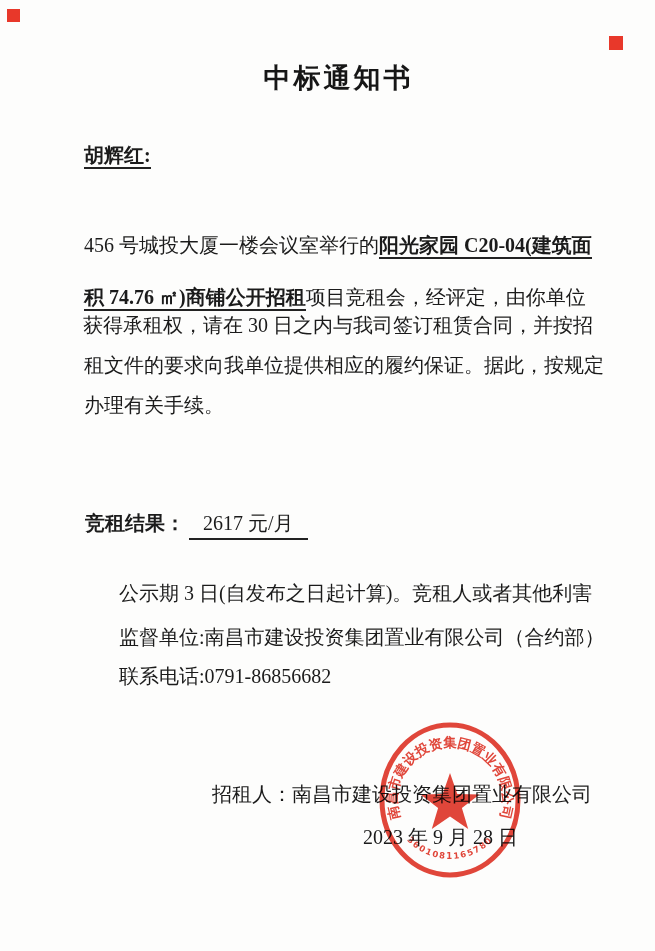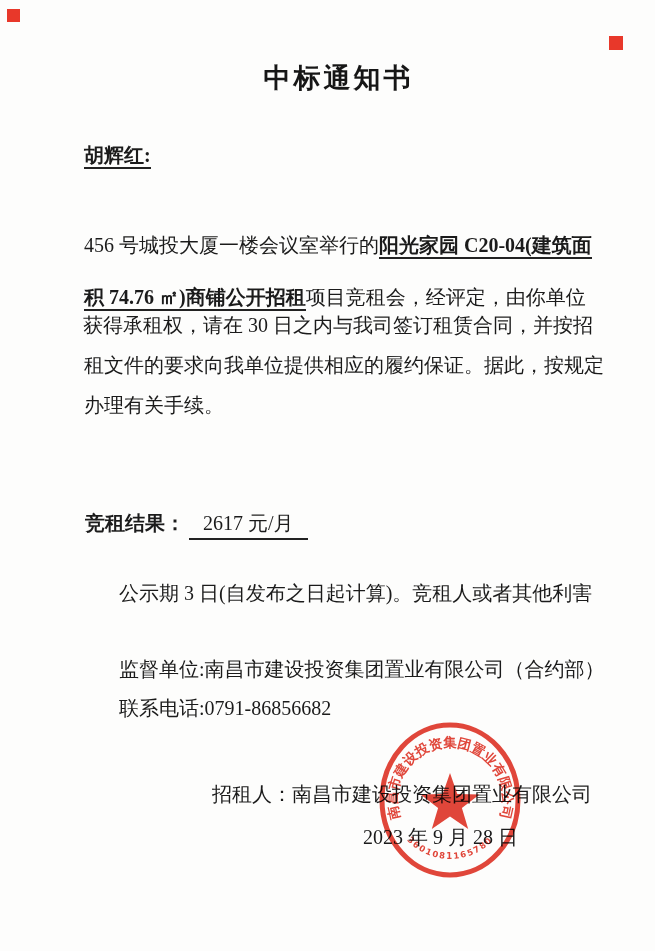--- a/index.html
+++ b/index.html
@@ -83,23 +83,23 @@
 
   <div class="line" style="top:392px;left:84px;">办理有关手续。</div>
 
   <div class="line" style="top:352px;left:84px;">租文件的要求向我单位提供相应的履约保证。据此，按规定</div>
 
   <div class="line" style="top:468px;left:85px;margin-top:42px;"><span class="bold">竞租结果：</span><span class="u-val">2617 元/月</span></div>
 
   <div class="line" style="top:580px;left:119px;">公示期 3 日(自发布之日起计算)。竞租人或者其他利害</div>
 
 
-  <div class="line" style="top:624px;left:119px;margin-top:32px;">监督单位:南昌市建设投资集团置业有限公司（合约部）</div>
+  <div class="line" style="top:624px;left:119px;">监督单位:南昌市建设投资集团置业有限公司（合约部）</div>
 
-  <div class="line" style="top:663px;left:119px;margin-top:32px;">联系电话:0791-86856682</div>
+  <div class="line" style="top:663px;left:119px;">联系电话:0791-86856682</div>
 
   <div class="line" style="top:781px;left:212px;">招租人：南昌市建设投资集团置业有限公司</div>
 
   <div class="line" style="top:824px;left:363px;">2023 年 9 月 28 日</div>
 
   <div class="seal">
     <svg width="150" height="160" viewBox="0 0 150 160" xmlns="http://www.w3.org/2000/svg">
       <defs>
         <path id="arcTop" d="M 24.3 95.5 A 53 53 0 1 1 125.7 95.5" fill="none"></path>
         <path id="arcBottom" d="M 27.3 114.7 A 59 59 0 0 0 122.7 114.7" fill="none"></path>

